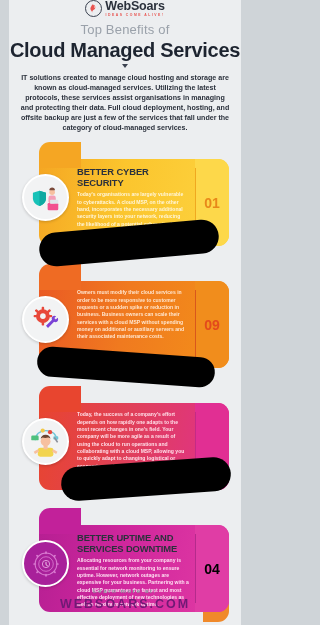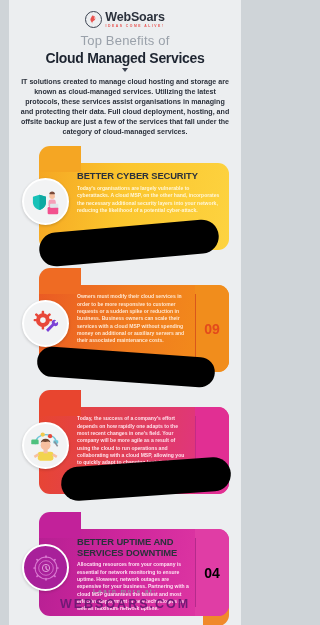--- a/index.html
+++ b/index.html
@@ -10,21 +10,21 @@
     position:relative;
   }
   .page{
     position:absolute;left:9px;top:0;width:232px;height:625px;
     background:#eceef0;
     overflow:hidden;
   }
   
   .logo-row{
     display:flex;align-items:center;justify-content:center;
-    gap:3px;padding-top:11px;
+    gap:3px;padding-top:0;
   }
   .logo-mark{
     width:15px;height:15px;border-radius:50%;
     border:1.2px solid #3b4250;
     display:flex;align-items:center;justify-content:center;
     flex:0 0 auto;
   }
   .logo-mark svg{display:block;}
   .logo-text{line-height:1;}
   .logo-name{
@@ -33,21 +33,21 @@
   .logo-name .s2{color:#2b313c;}
   .logo-tag{
     font-size:3.4px;font-weight:bold;color:#e8534f;
     letter-spacing:1.5px;text-align:center;margin-top:1px;
   }
   .sup{
     text-align:center;font-size:13px;color:#9aa1aa;
     margin-top:5px;letter-spacing:.2px;
   }
   .title{
-    text-align:center;font-size:14px;font-weight:bold;
+    text-align:center;font-size:20px;font-weight:bold;
     color:#1d2430;margin-top:2px;letter-spacing:-0.3px;
   }
   .caret{
     width:0;height:0;margin:2px auto 0;
     border-left:3.5px solid transparent;
     border-right:3.5px solid transparent;
     border-top:4px solid #3b4250;
   }
   .intro{
     margin:5px 11px 0;text-align:center;
@@ -180,20 +180,24 @@
   <div class="intro">IT solutions created to manage cloud hosting and storage are known as cloud-managed services. Utilizing the latest protocols, these services assist organisations in managing and protecting their data. Full cloud deployment, hosting, and offsite backup are just a few of the services that fall under the category of cloud-managed services.</div>
 
   <div class="cards">
 
     <div class="card c1">
       <div class="tab"></div>
       <div class="body">
         <div class="txt">
           <div class="ctitle">BETTER CYBER SECURITY</div>
           <div class="ctext">Today's organisations are largely vulnerable to cyberattacks. A cloud MSP, on the other hand, incorporates the necessary additional security layers into your network, reducing the likelihood of a potential cyber-attack.</div>
+        </div>
+        <div class="numcol">
+          <div class="line"></div>
+          <div class="num">01</div>
         </div>
       </div>
       <div class="icon">
         <svg width="36" height="36" viewBox="0 0 44 44">
           <rect x="24" y="28" width="13" height="9" rx="1.5" fill="#f2518f"></rect>
           <rect x="25" y="19" width="9" height="10" rx="3" fill="#f4a0b8"></rect>
           <circle cx="29.5" cy="15" r="3.4" fill="#f7c0a0"></circle>
           <path d="M26 12.5c0-2 1.6-3.2 3.5-3.2s3.5 1.2 3.5 3.2z" fill="#7a4a3a"></path>
           <rect x="27" y="24" width="10" height="5" rx="1" fill="#dfe6ea"></rect>
           <path d="M14 13l8 2.6v6.8c0 4.6-3.2 7.8-8 9.4-4.8-1.6-8-4.8-8-9.4v-6.8z" fill="#18c2b8"></path>

